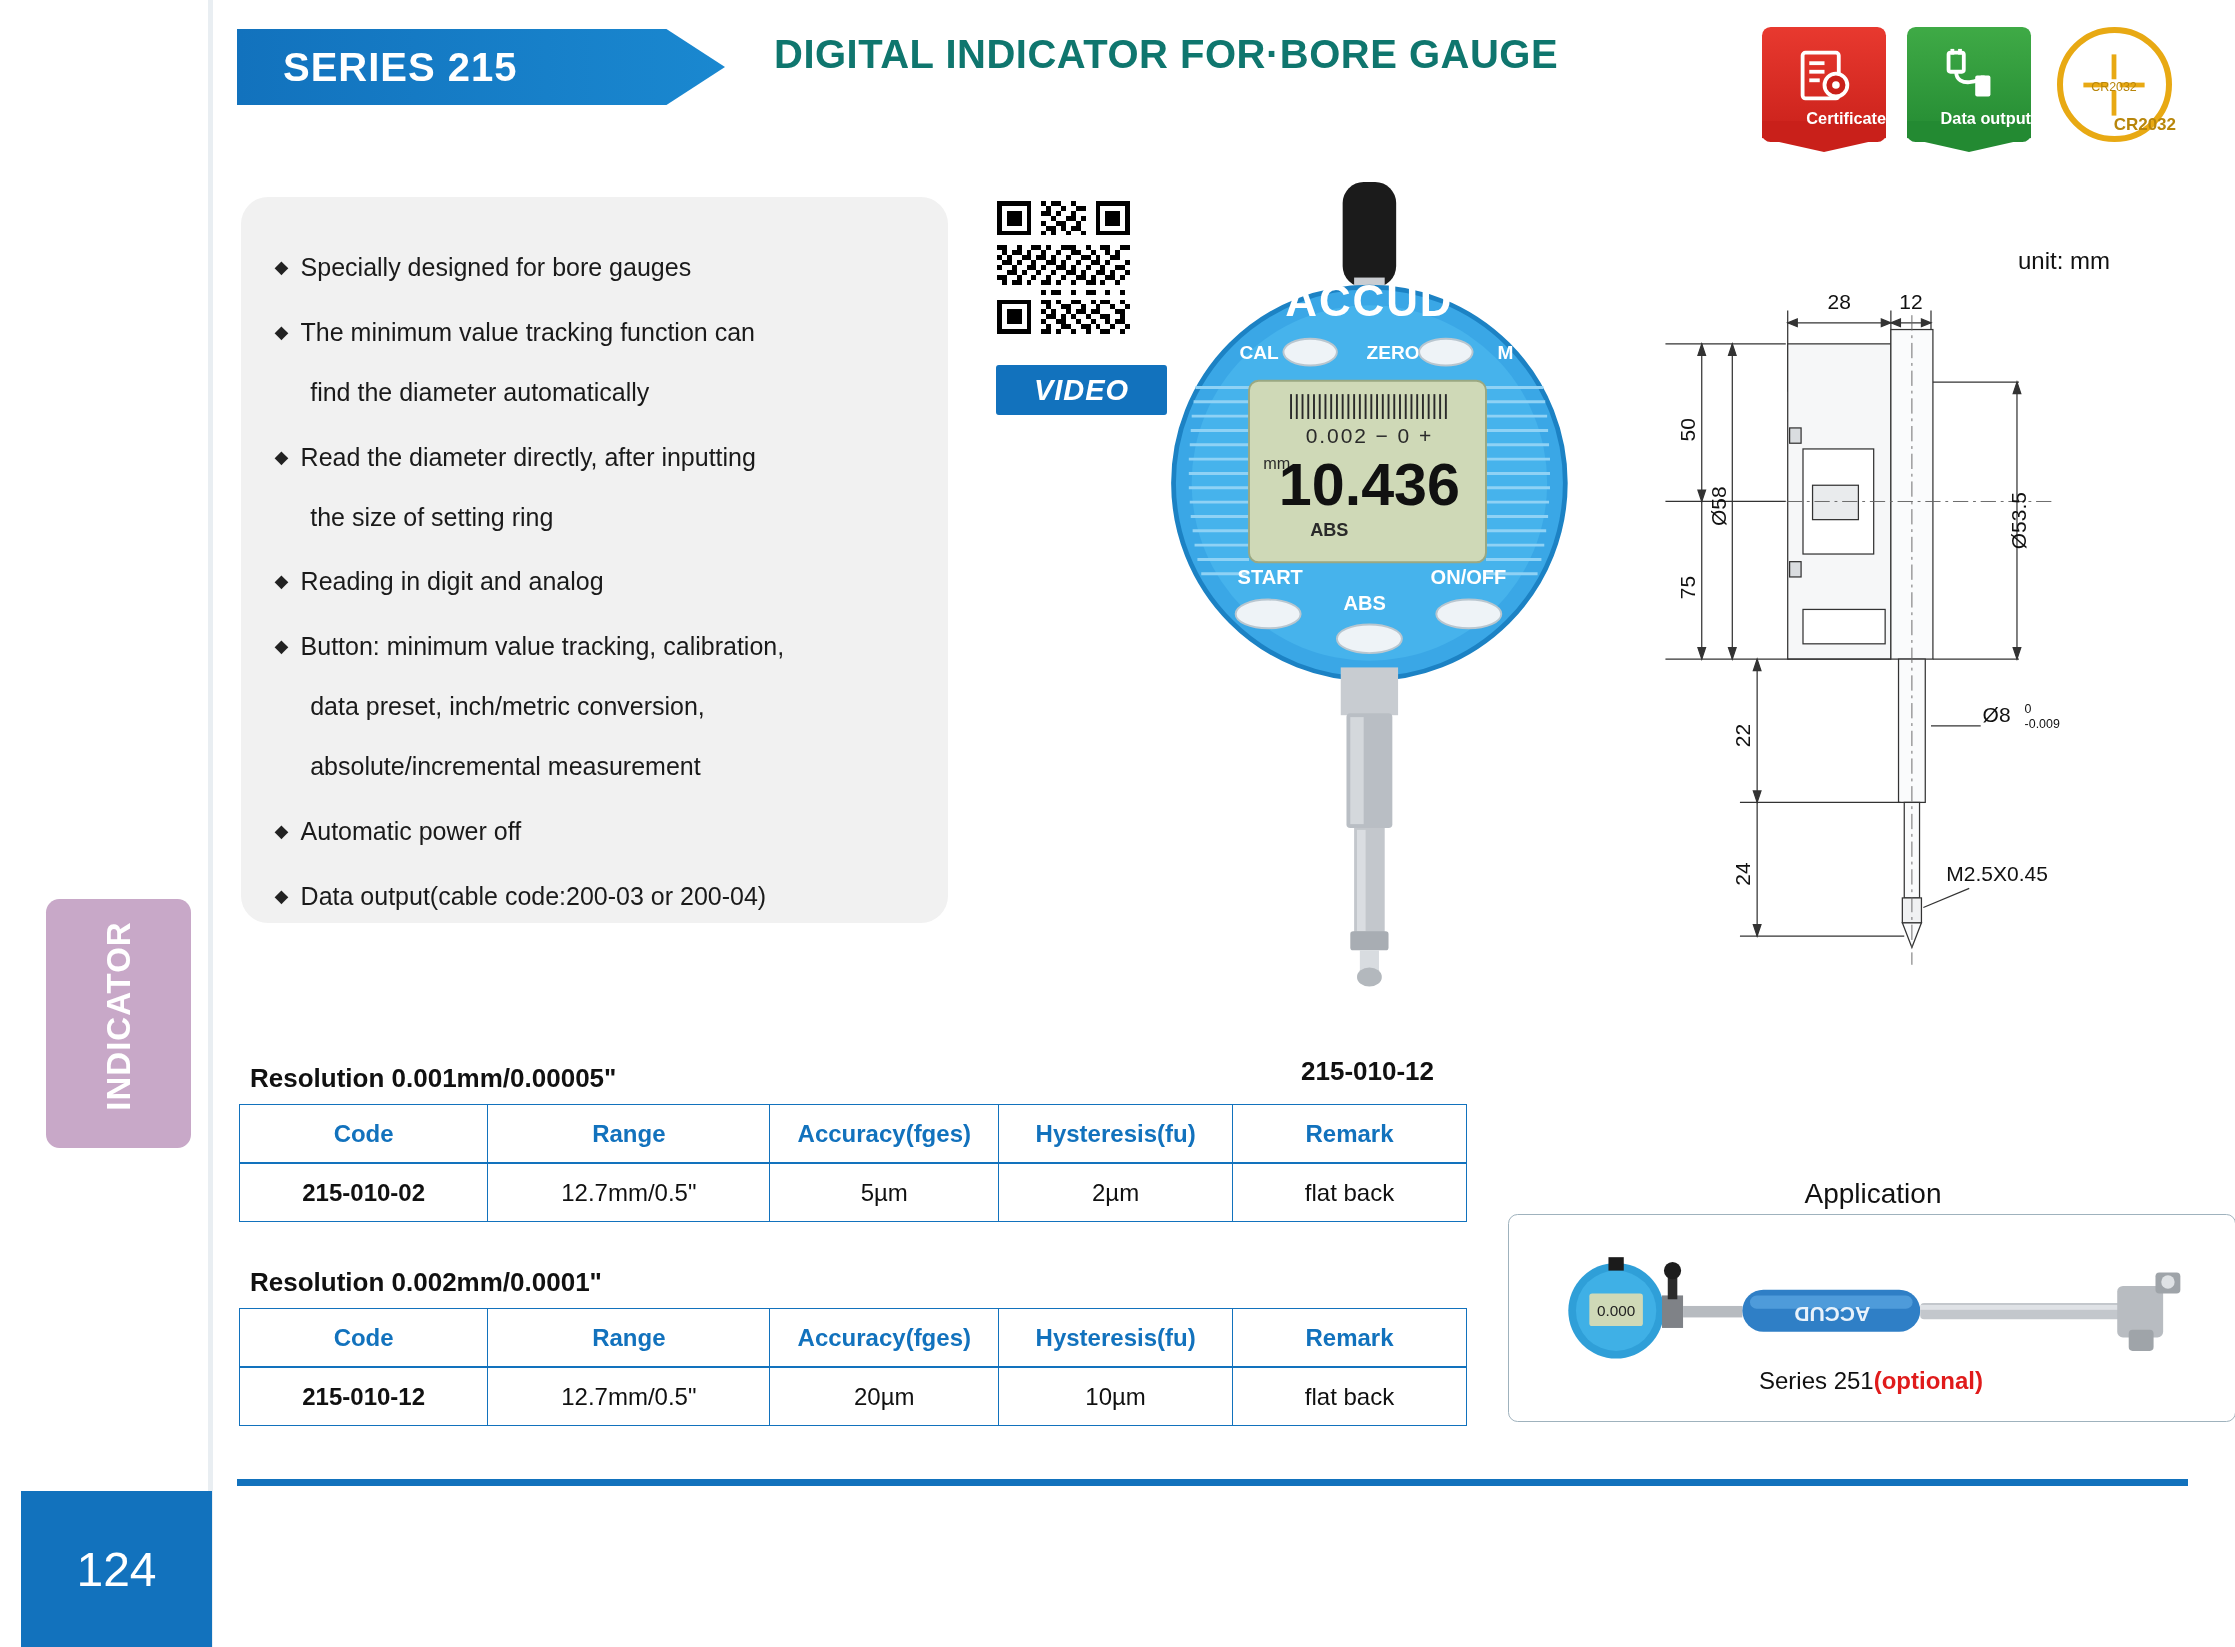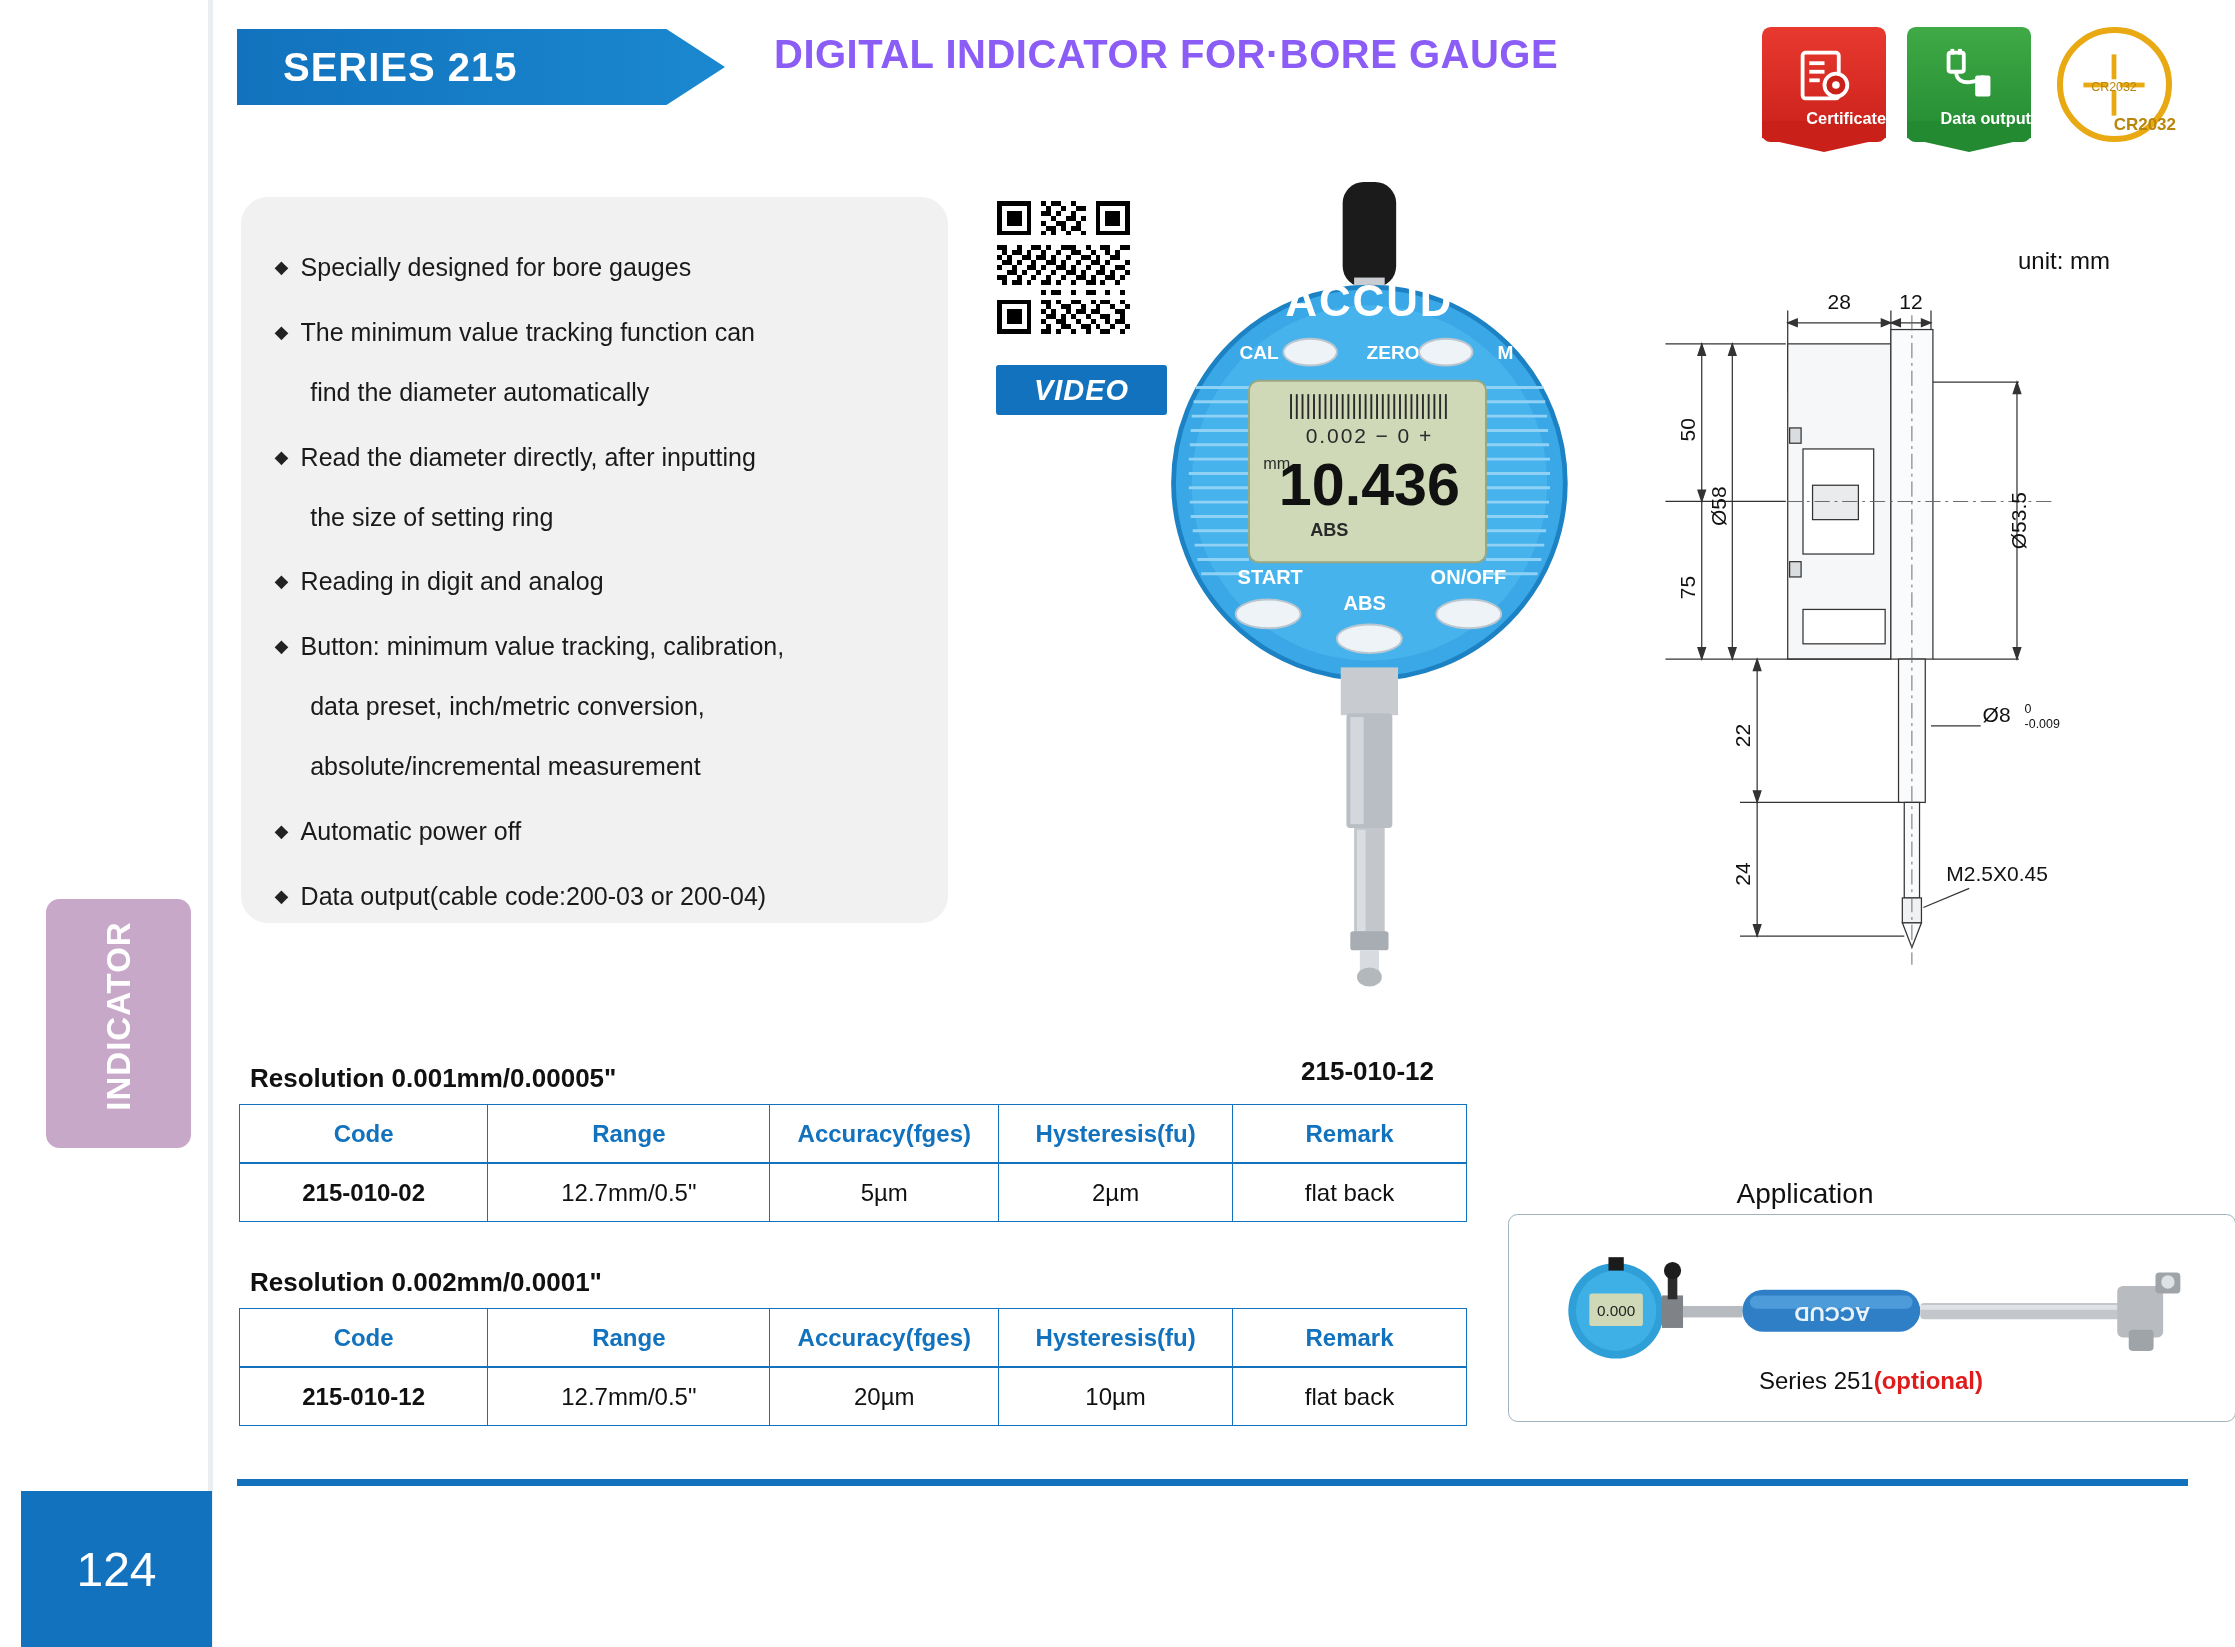--- a/index.html
+++ b/index.html
@@ -14,21 +14,21 @@
     background:linear-gradient(90deg,#1272bd 0%,#1a88d0 100%);
     clip-path:polygon(0 0, 88% 0, 100% 50%, 88% 100%, 0 100%);
     display:flex;align-items:center;
   }
   .series-badge span{
     color:#fff;font-size:40px;font-weight:bold;letter-spacing:1px;
     margin-left:46px;font-family:"Liberation Sans", sans-serif;
   }
   .main-title{
     position:absolute;left:774px;top:31px;width:860px;
-    font-size:40px;font-weight:bold;color:#8b5cf6;line-height:1.18;
+    font-size:40px;font-weight:bold;color:#0f766e;line-height:1.18;
     letter-spacing:0.5px;
   }
   
   .icon-badges{position:absolute;right:60px;top:27px;display:flex;gap:21px;}
   .badge{width:124px;height:134px;position:relative;}
   .badge .body{
     width:124px;height:115px;border-radius:8.6px;
     display:flex;align-items:center;justify-content:center;
   }
   .badge .tail{
@@ -100,21 +100,21 @@
   }
   table.spec td{
     height:55px;border:1.9px solid #1272bd;text-align:center;color:#111;
   }
   table.spec td.code{font-weight:bold;margin-top:40px;}
   table.spec tr.head th{border-bottom:2.9px solid #1272bd;}
   .colw1{width:239px;}.colw2{width:272px;}.colw3{width:220px;}
   .colw4{width:225px;}.colw5{width:225px;}
   
   .app-title{
-    position:absolute;left:1442px;top:1178px;width:726px;text-align:center;
+    position:absolute;left:1510px;top:1178px;width:726px;text-align:center;
     font-size:28px;color:#111;
   }
   .app-box{
     position:absolute;left:1508px;top:1214px;width:726px;height:206px;
     border:1.9px solid #9fb2bd;border-radius:9.6px;background:#fff;
   }
   .app-caption{
     position:absolute;left:1508px;top:1367px;width:726px;text-align:center;
     font-size:24px;color:#111;
   }

